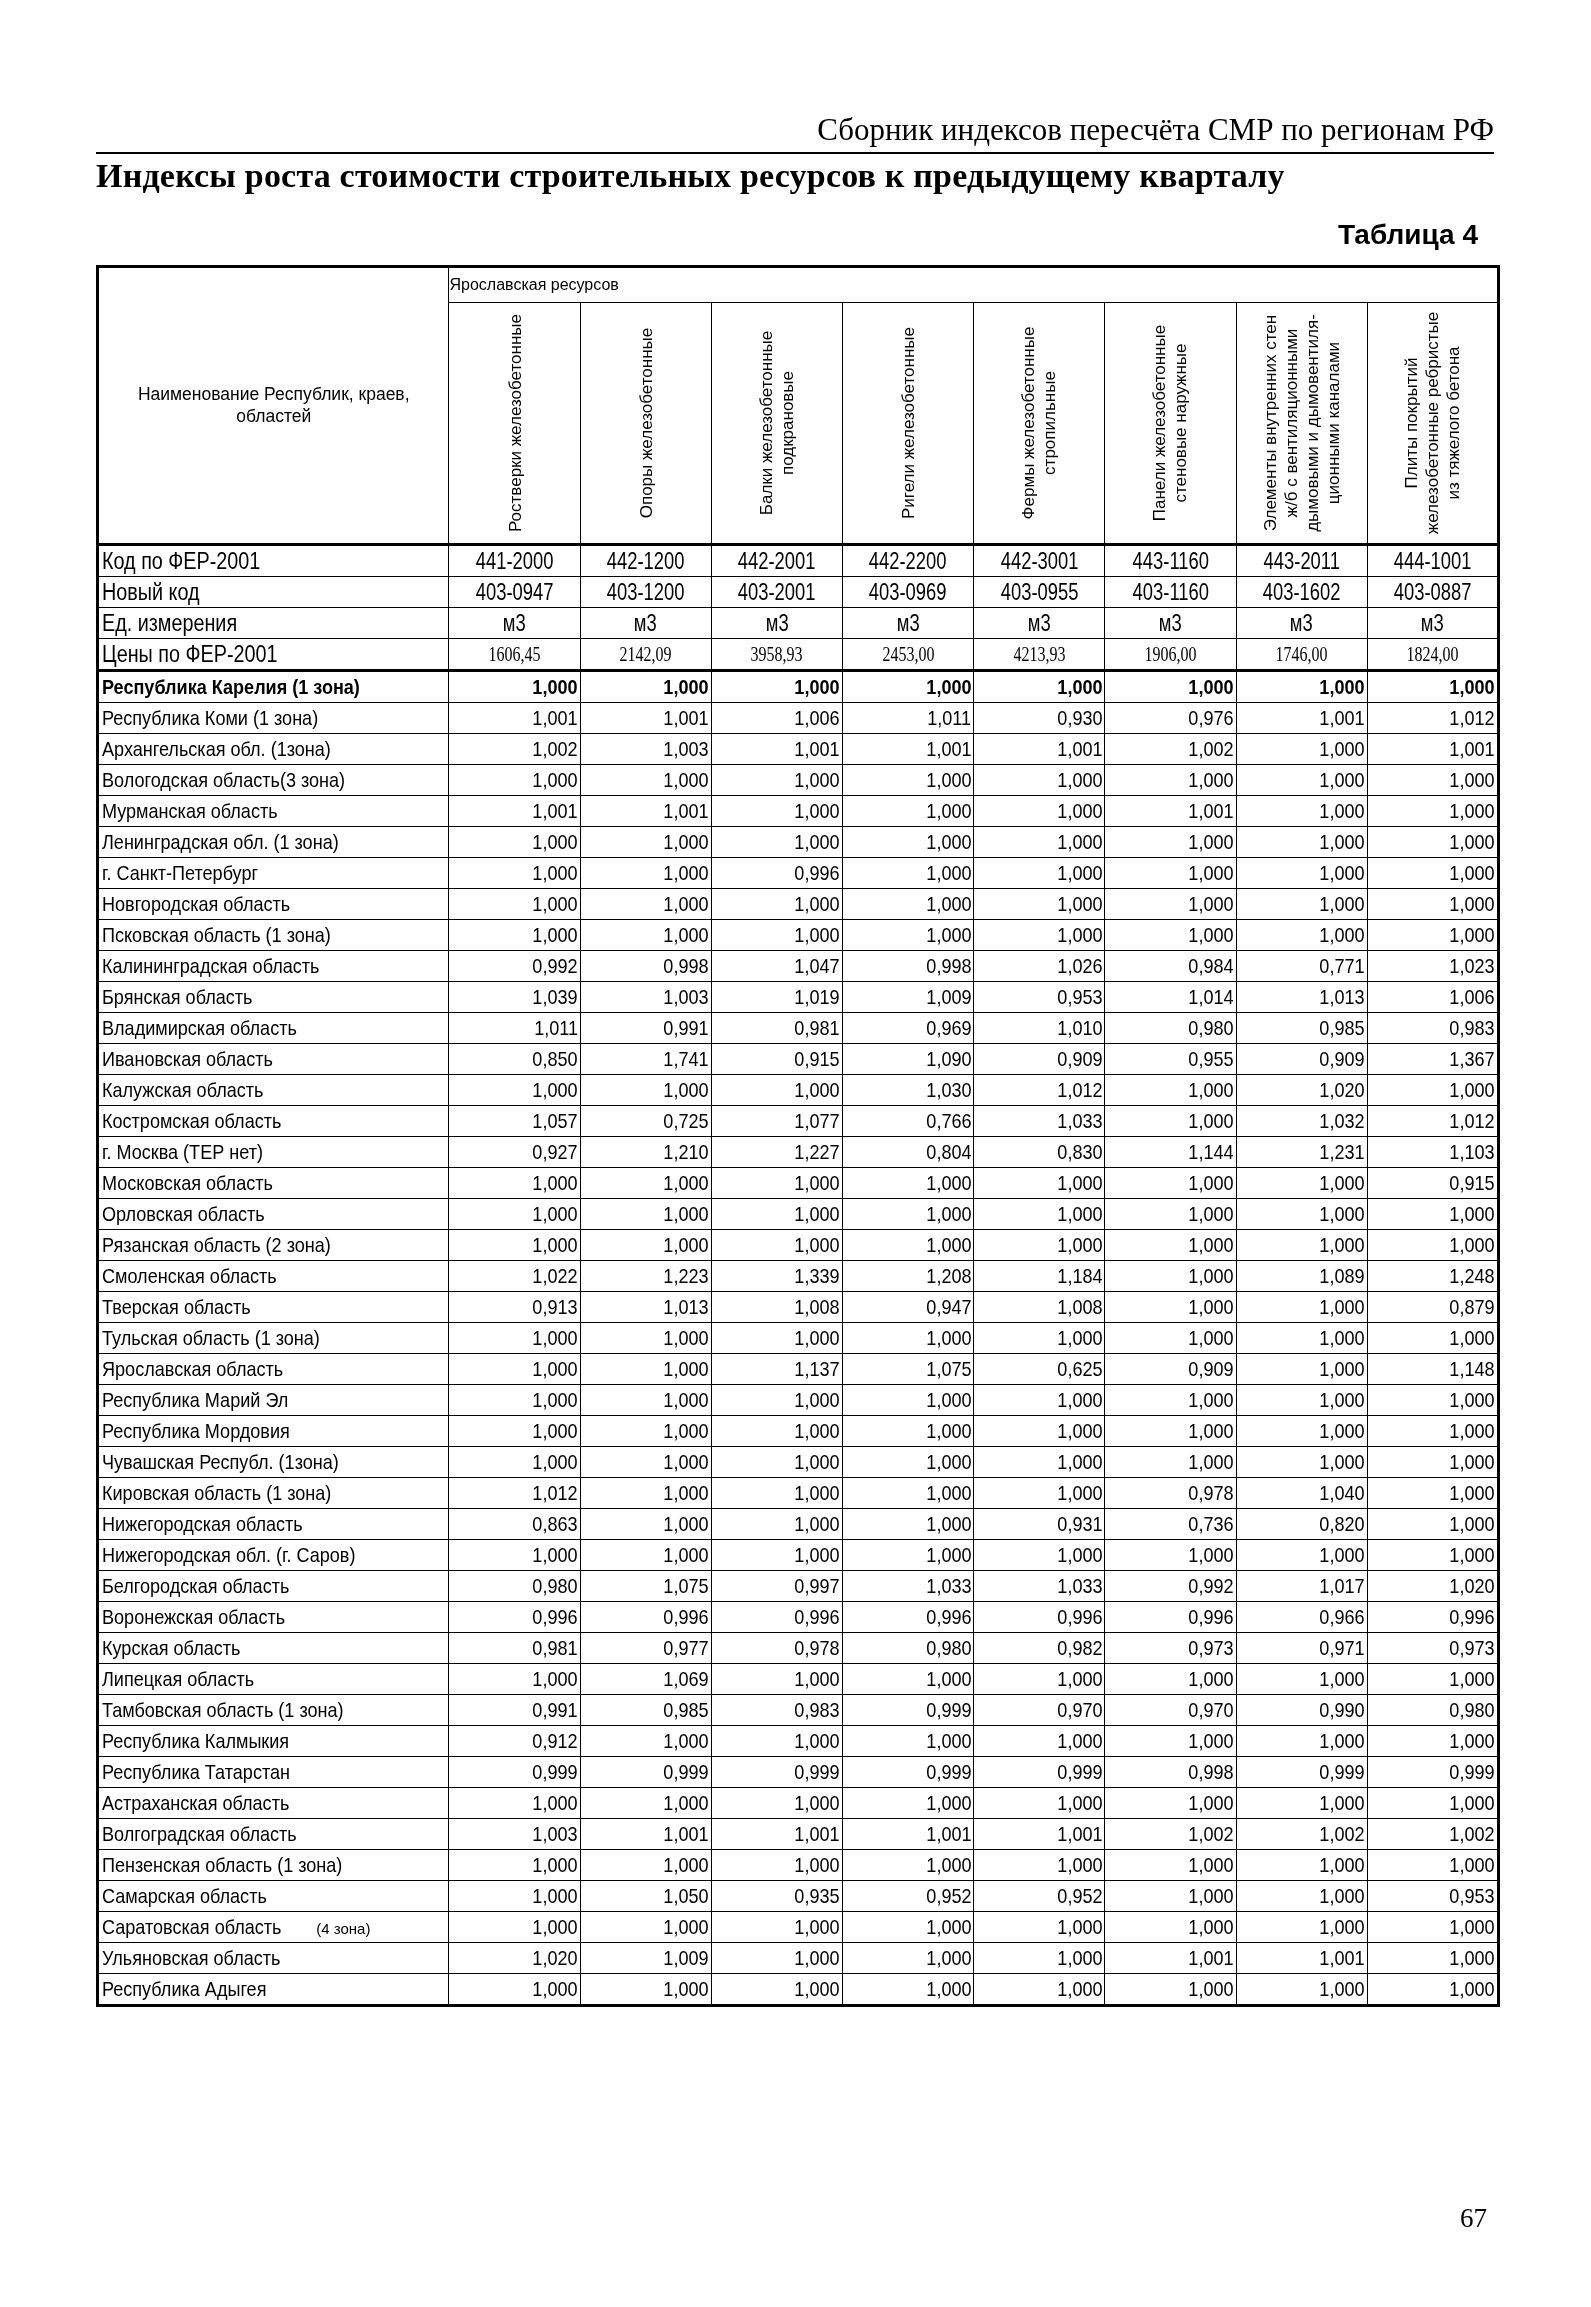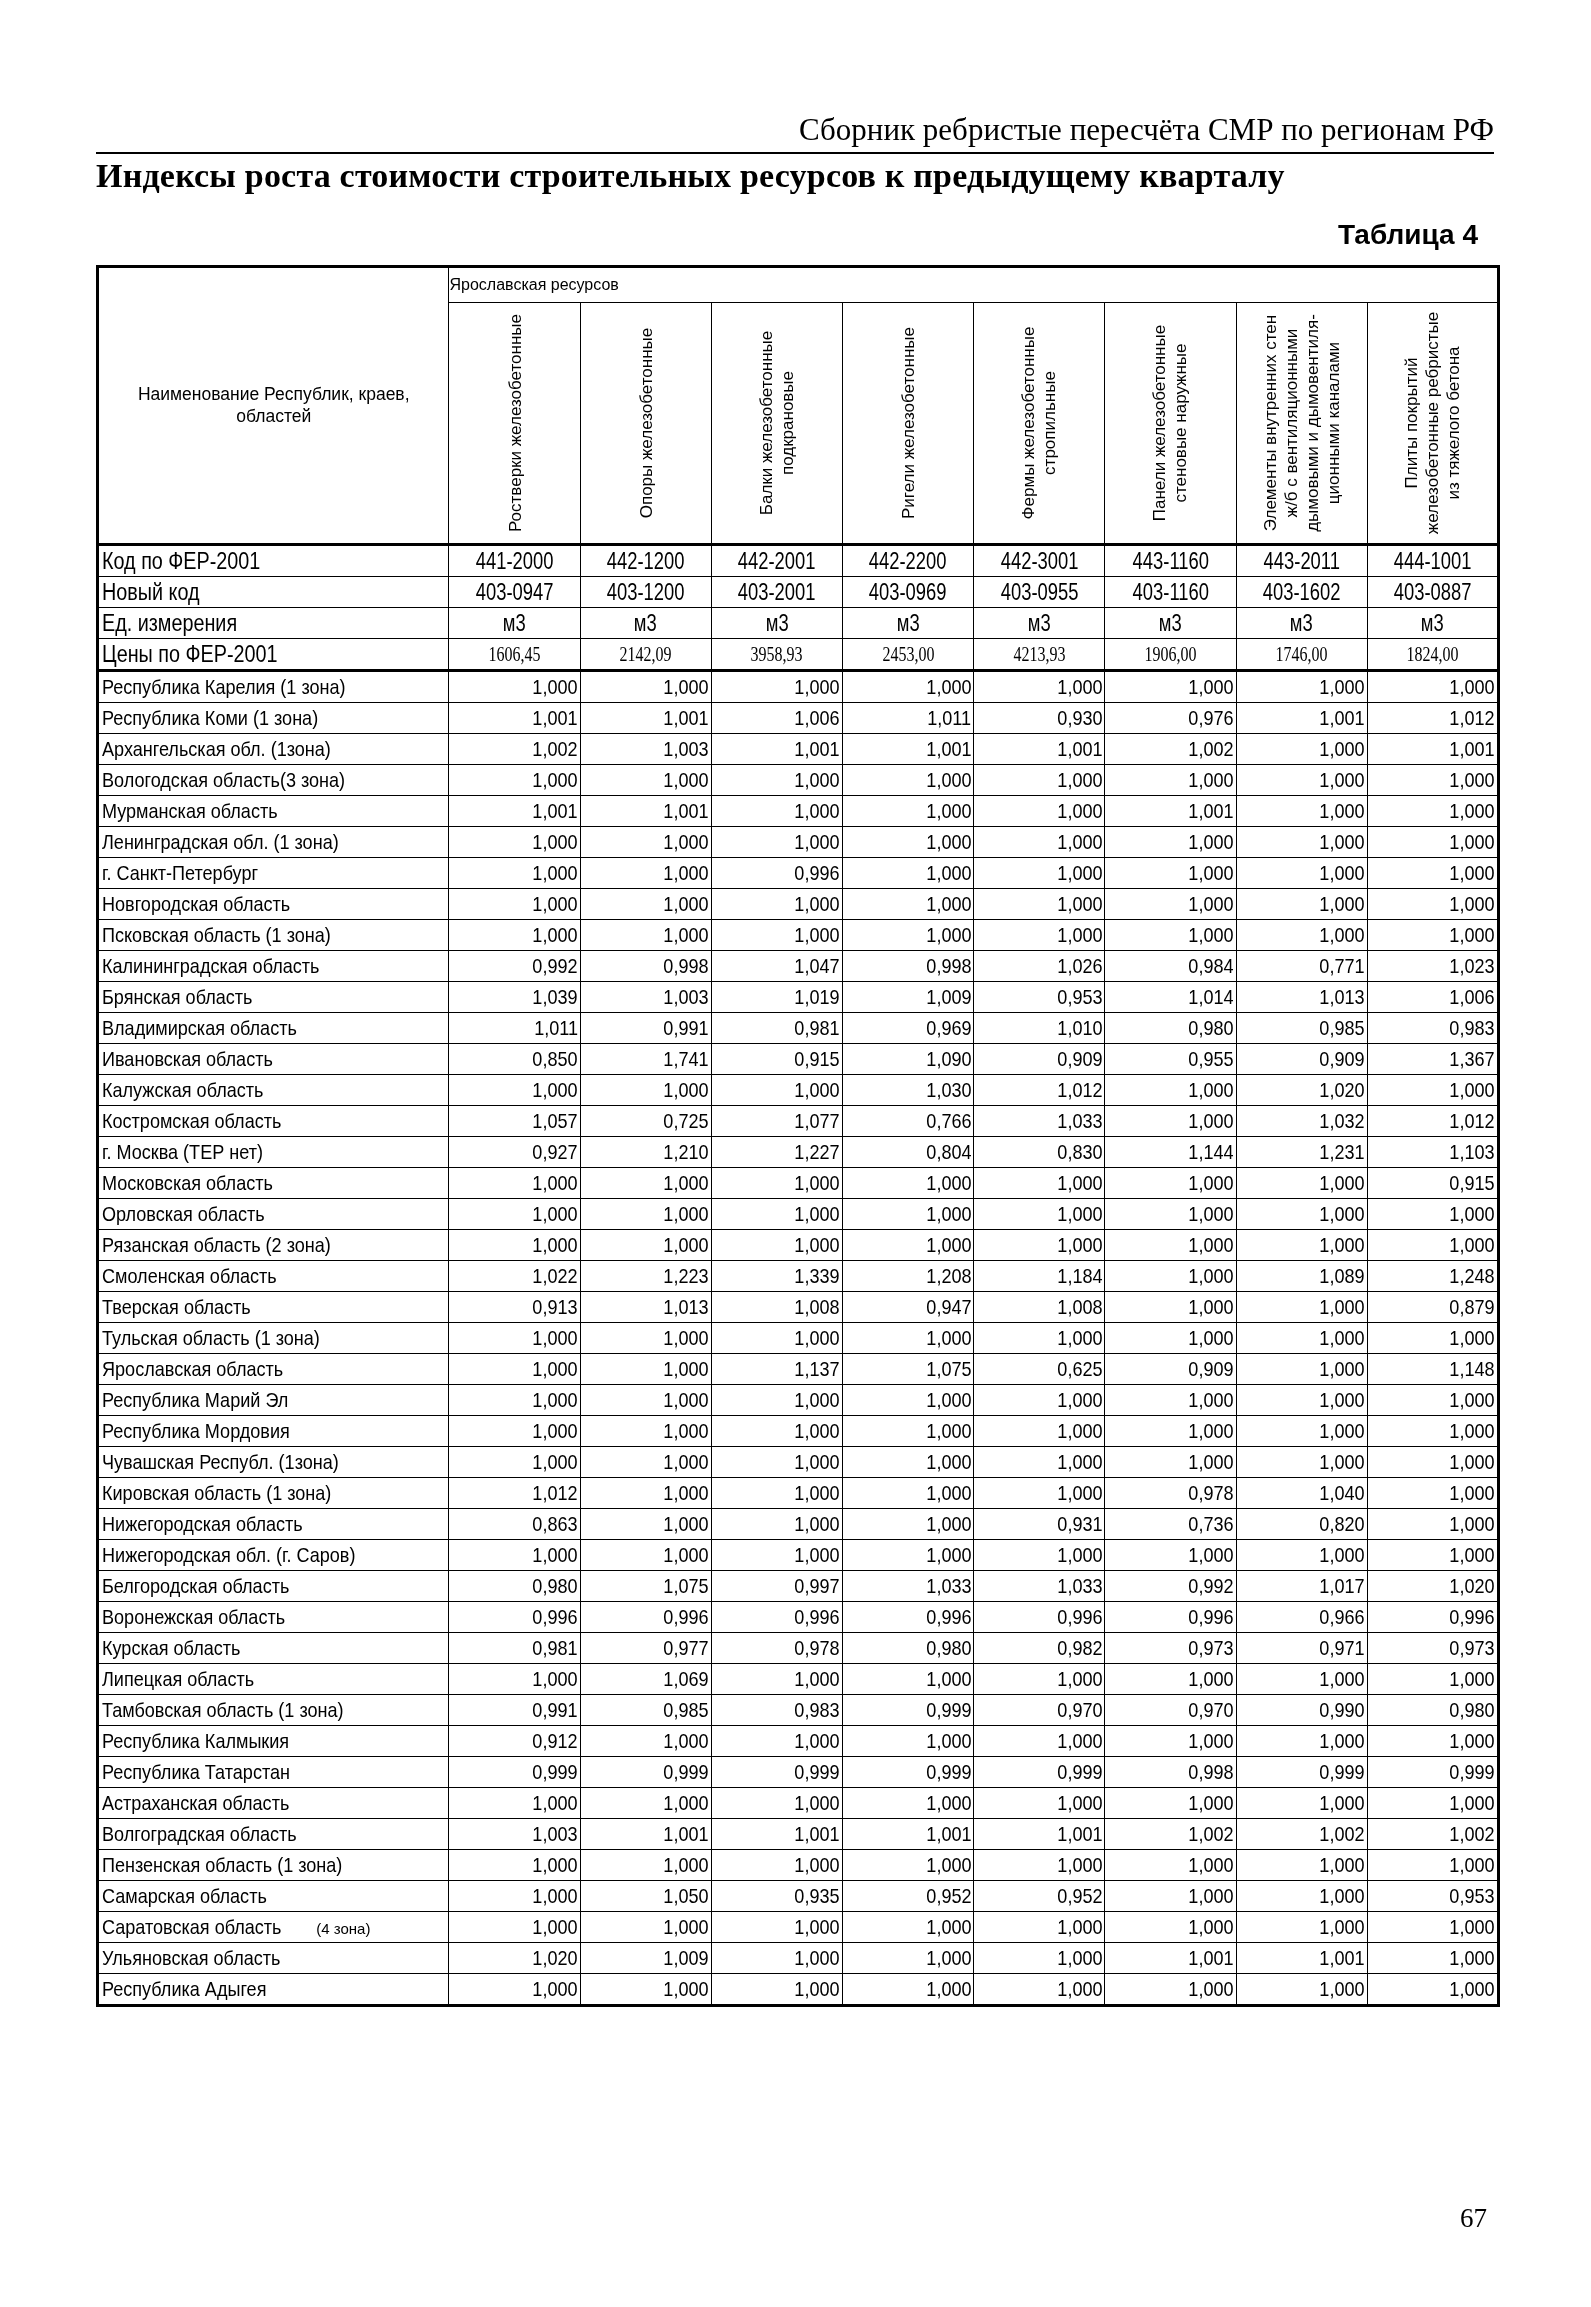--- a/index.html
+++ b/index.html
@@ -41,37 +41,37 @@
     position: absolute; left: 50%; top: 50%;
     transform: translate(-50%, -50%) rotate(-90deg);
     width: 229px; text-align: center; font-size: 17px; line-height: 21px;
     white-space: normal;
   }
   tr.code-row td { height: 30px; font-weight: normal; font-size: 23px; transform-origin: left; }
   tr.code-row td.lbl { text-align: left; padding-left: 2.7px; }
   tr.code-row td.v { text-align: center; }
   tr.code-row td span.cond { display: inline-block; transform: scaleX(0.8); }
   tr.price-row td.v { font-family: "Liberation Serif", "DejaVu Serif", serif; font-size: 20px; }
-  tr.first-data td { border-top: 3.4px solid #000; }
+  tr.first-data td { border-top: 3.4px solid #000; font-weight: bold; }
   tr.code-first td { border-top: 3.4px solid #000; }
   tr.data-row td { height: 30px; font-size: 21px; }
   tr.data-row td.lbl { text-align: left; padding-left: 2.7px; white-space: nowrap; }
   tr.data-row td.v { text-align: right; padding-right: 2px; }
   .narrow { display: inline-block; transform: scaleX(0.86); transform-origin: left center; }
   .narrow-r { display: inline-block; transform: scaleX(0.86); transform-origin: right center; }
   .small-suffix { font-size: 15px; }
   .page-number {
     position: absolute; left: 1460px; top: 2203px;
     font-family: "Liberation Serif", "DejaVu Serif", serif; font-size: 27px;
   }
 </style>
 </head>
 <body>
 
-<div class="running-head">Сборник ребристые пересчёта СМР  по регионам РФ</div>
+<div class="running-head">Сборник индексов пересчёта СМР  по регионам РФ</div>
 <div class="page-title">Индексы роста стоимости строительных ресурсов  к предыдущему кварталу</div>
 <div class="table-label">Таблица 4</div>
 
 <table class="grid">
   <colgroup>
     <col class="c-name">
     <col class="c-val">
       <col class="c-val">
       <col class="c-val">
       <col class="c-val">

